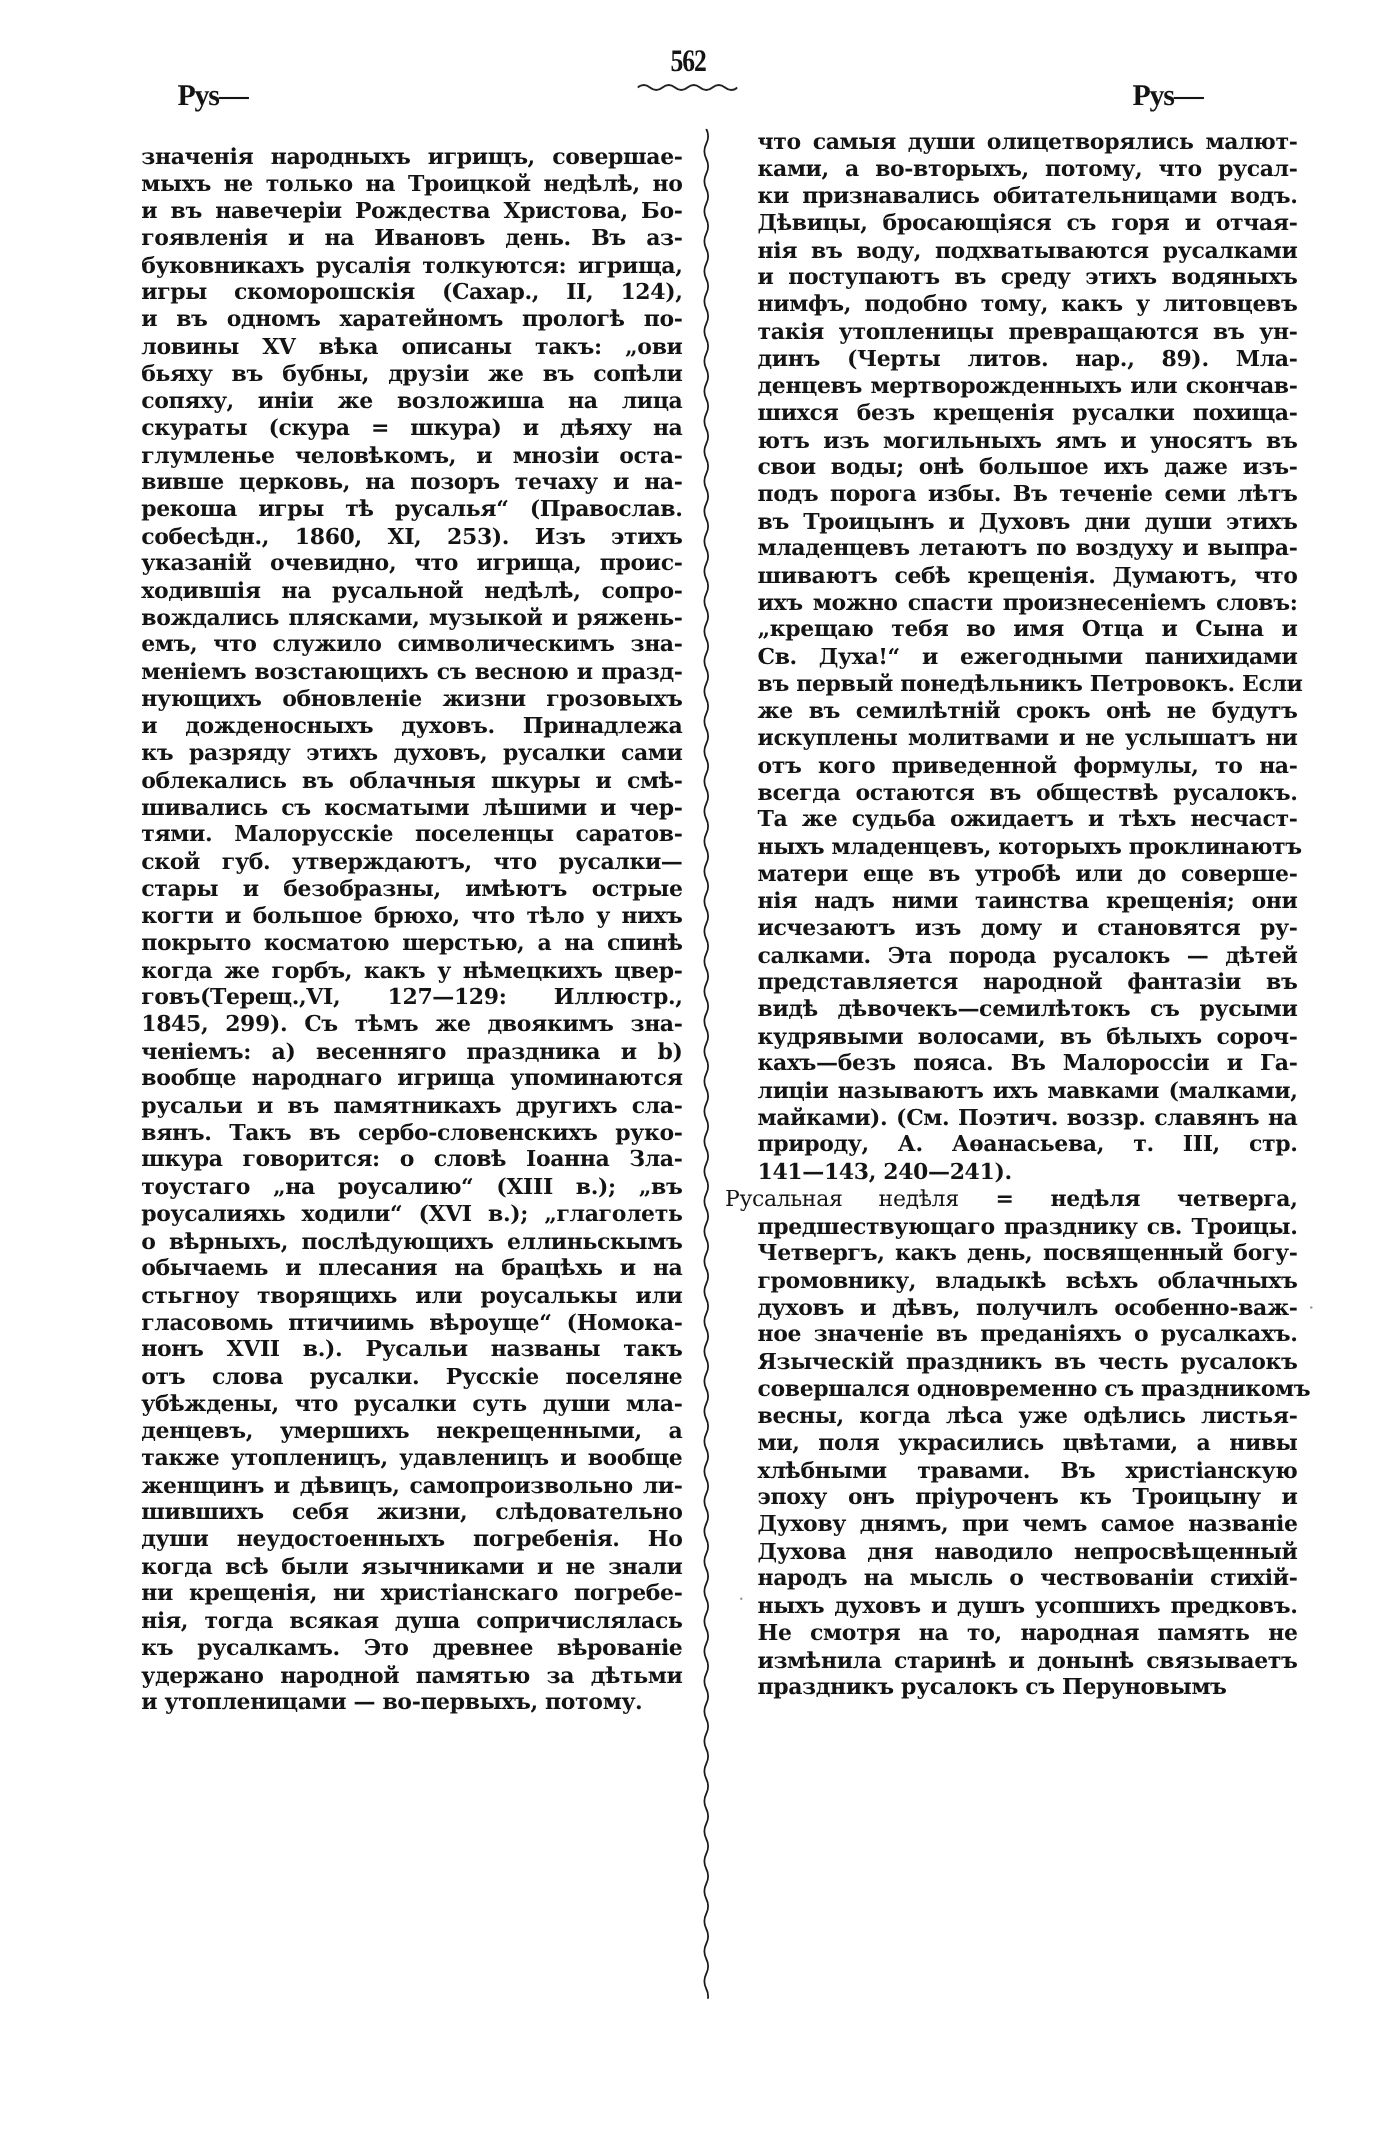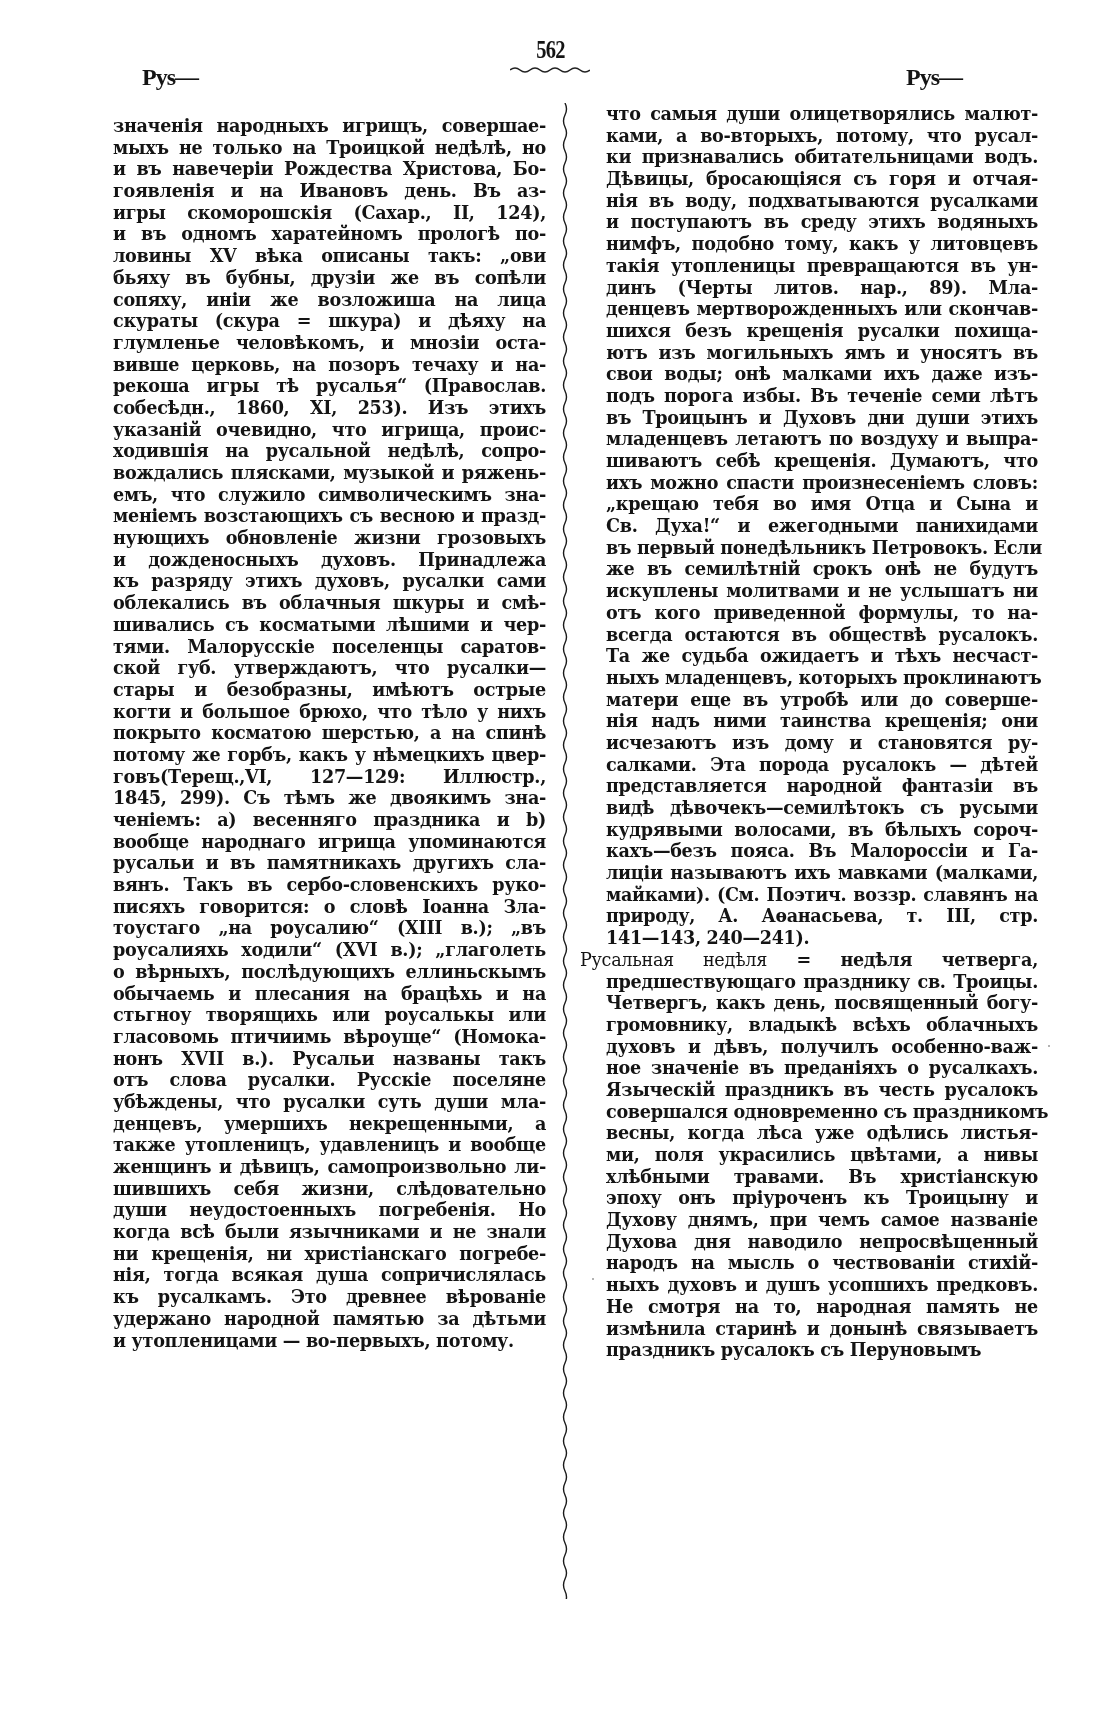--- a/index.html
+++ b/index.html
@@ -41,20 +41,21 @@
 
   <svg class="divider" viewBox="0 0 8 1496" preserveAspectRatio="none">
     <path id="divpath" fill="none" stroke="#1a1a1a" stroke-width="1.4" d="M4 0 Q7 6 4 12 Q1 18 4 24 Q7 30 4 36 Q1 42 4 48 Q7 54 4 60 Q1 66 4 72 Q7 78 4 84 Q1 90 4 96 Q7 102 4 108 Q1 114 4 120 Q7 126 4 132 Q1 138 4 144 Q7 150 4 156 Q1 162 4 168 Q7 174 4 180 Q1 186 4 192 Q7 198 4 204 Q1 210 4 216 Q7 222 4 228 Q1 234 4 240 Q7 246 4 252 Q1 258 4 264 Q7 270 4 276 Q1 282 4 288 Q7 294 4 300 Q1 306 4 312 Q7 318 4 324 Q1 330 4 336 Q7 342 4 348 Q1 354 4 360 Q7 366 4 372 Q1 378 4 384 Q7 390 4 396 Q1 402 4 408 Q7 414 4 420 Q1 426 4 432 Q7 438 4 444 Q1 450 4 456 Q7 462 4 468 Q1 474 4 480 Q7 486 4 492 Q1 498 4 504 Q7 510 4 516 Q1 522 4 528 Q7 534 4 540 Q1 546 4 552 Q7 558 4 564 Q1 570 4 576 Q7 582 4 588 Q1 594 4 600 Q7 606 4 612 Q1 618 4 624 Q7 630 4 636 Q1 642 4 648 Q7 654 4 660 Q1 666 4 672 Q7 678 4 684 Q1 690 4 696 Q7 702 4 708 Q1 714 4 720 Q7 726 4 732 Q1 738 4 744 Q7 750 4 756 Q1 762 4 768 Q7 774 4 780 Q1 786 4 792 Q7 798 4 804 Q1 810 4 816 Q7 822 4 828 Q1 834 4 840 Q7 846 4 852 Q1 858 4 864 Q7 870 4 876 Q1 882 4 888 Q7 894 4 900 Q1 906 4 912 Q7 918 4 924 Q1 930 4 936 Q7 942 4 948 Q1 954 4 960 Q7 966 4 972 Q1 978 4 984 Q7 990 4 996 Q1 1002 4 1008 Q7 1014 4 1020 Q1 1026 4 1032 Q7 1038 4 1044 Q1 1050 4 1056 Q7 1062 4 1068 Q1 1074 4 1080 Q7 1086 4 1092 Q1 1098 4 1104 Q7 1110 4 1116 Q1 1122 4 1128 Q7 1134 4 1140 Q1 1146 4 1152 Q7 1158 4 1164 Q1 1170 4 1176 Q7 1182 4 1188 Q1 1194 4 1200 Q7 1206 4 1212 Q1 1218 4 1224 Q7 1230 4 1236 Q1 1242 4 1248 Q7 1254 4 1260 Q1 1266 4 1272 Q7 1278 4 1284 Q1 1290 4 1296 Q7 1302 4 1308 Q1 1314 4 1320 Q7 1326 4 1332 Q1 1338 4 1344 Q7 1350 4 1356 Q1 1362 4 1368 Q7 1374 4 1380 Q1 1386 4 1392 Q7 1398 4 1404 Q1 1410 4 1416 Q7 1422 4 1428 Q1 1434 4 1440 Q7 1446 4 1452 Q1 1458 4 1464 Q7 1470 4 1476 Q1 1482 4 1488 Q7 1494 4 1500"></path>
   </svg>
 
   <div class="column left" id="col-left">
       <span class="line">значенія народныхъ игрищъ, совершае-</span>
       <span class="line">мыхъ не только на Троицкой недѣлѣ, но</span>
       <span class="line">и въ навечеріи Рождества Христова, Бо-</span>
       <span class="line">гоявленія и на Ивановъ день. Въ аз-</span>
+      <span class="line">буковникахъ русалія толкуются: игрища,</span>
       <span class="line">игры скоморошскія (Сахар., II, 124),</span>
       <span class="line">и въ одномъ харатейномъ прологѣ по-</span>
       <span class="line">ловины XV вѣка описаны такъ: „ови</span>
       <span class="line">бьяху въ бубны, друзіи же въ сопѣли</span>
       <span class="line">сопяху, иніи же возложиша на лица</span>
       <span class="line">скураты (скура = шкура) и дѣяху на</span>
       <span class="line">глумленье человѣкомъ, и мнозіи оста-</span>
       <span class="line">вивше церковь, на позоръ течаху и на-</span>
       <span class="line">рекоша игры тѣ русалья“ (Православ.</span>
       <span class="line">собесѣдн., 1860, XI, 253). Изъ этихъ</span>
@@ -66,28 +67,28 @@
       <span class="line">нующихъ обновленіе жизни грозовыхъ</span>
       <span class="line">и дожденосныхъ духовъ. Принадлежа</span>
       <span class="line">къ разряду этихъ духовъ, русалки сами</span>
       <span class="line">облекались въ облачныя шкуры и смѣ-</span>
       <span class="line">шивались съ косматыми лѣшими и чер-</span>
       <span class="line">тями. Малорусскіе поселенцы саратов-</span>
       <span class="line">ской губ. утверждаютъ, что русалки—</span>
       <span class="line">стары и безобразны, имѣютъ острые</span>
       <span class="line">когти и большое брюхо, что тѣло у нихъ</span>
       <span class="line">покрыто косматою шерстью, а на спинѣ</span>
-      <span class="line">потому же горбъ, какъ у нѣмецкихъ цвер-</span>
+      <span class="line">когда же горбъ, какъ у нѣмецкихъ цвер-</span>
       <span class="line">говъ(Терещ.,VI, 127—129: Иллюстр.,</span>
       <span class="line">1845, 299). Съ тѣмъ же двоякимъ зна-</span>
       <span class="line">ченіемъ: a) весенняго праздника и b)</span>
       <span class="line">вообще народнаго игрища упоминаются</span>
       <span class="line">русальи и въ памятникахъ другихъ сла-</span>
       <span class="line">вянъ. Такъ въ сербо-словенскихъ руко-</span>
-      <span class="line">писяхъ говорится: о словѣ Іоанна Зла-</span>
+      <span class="line">шкура говорится: о словѣ Іоанна Зла-</span>
       <span class="line">тоустаго „на роусалию“ (XIII в.); „въ</span>
       <span class="line">роусалияхь ходили“ (XVI в.); „глаголеть</span>
       <span class="line">о вѣрныхъ, послѣдующихъ еллиньскымъ</span>
       <span class="line">обычаемь и плесания на брацѣхь и на</span>
       <span class="line">стьгноу творящихь или роусалькы или</span>
       <span class="line">гласовомь птичиимь вѣроуще“ (Номока-</span>
       <span class="line">нонъ XVII в.). Русальи названы такъ</span>
       <span class="line">отъ слова русалки. Русскіе поселяне</span>
       <span class="line">убѣждены, что русалки суть души мла-</span>
       <span class="line">денцевъ, умершихъ некрещенными, а</span>
@@ -108,21 +109,21 @@
       <span class="line">ки признавались обитательницами водъ.</span>
       <span class="line">Дѣвицы, бросающіяся съ горя и отчая-</span>
       <span class="line">нія въ воду, подхватываются русалками</span>
       <span class="line">и поступаютъ въ среду этихъ водяныхъ</span>
       <span class="line">нимфъ, подобно тому, какъ у литовцевъ</span>
       <span class="line">такія утопленицы превращаются въ ун-</span>
       <span class="line">динъ (Черты литов. нар., 89). Мла-</span>
       <span class="line">денцевъ мертворожденныхъ или скончав-</span>
       <span class="line">шихся безъ крещенія русалки похища-</span>
       <span class="line">ютъ изъ могильныхъ ямъ и уносятъ въ</span>
-      <span class="line">свои воды; онѣ малками ихъ даже изъ-</span>
+      <span class="line">свои воды; онѣ большое ихъ даже изъ-</span>
       <span class="line">подъ порога избы. Въ теченіе семи лѣтъ</span>
       <span class="line">въ Троицынъ и Духовъ дни души этихъ</span>
       <span class="line">младенцевъ летаютъ по воздуху и выпра-</span>
       <span class="line">шиваютъ себѣ крещенія. Думаютъ, что</span>
       <span class="line">ихъ можно спасти произнесеніемъ словъ:</span>
       <span class="line">„крещаю тебя во имя Отца и Сына и</span>
       <span class="line">Св. Духа!“ и ежегодными панихидами</span>
       <span class="line">въ первый понедѣльникъ Петровокъ. Если</span>
       <span class="line">же въ семилѣтній срокъ онѣ не будутъ</span>
       <span class="line">искуплены молитвами и не услышатъ ни</span>

